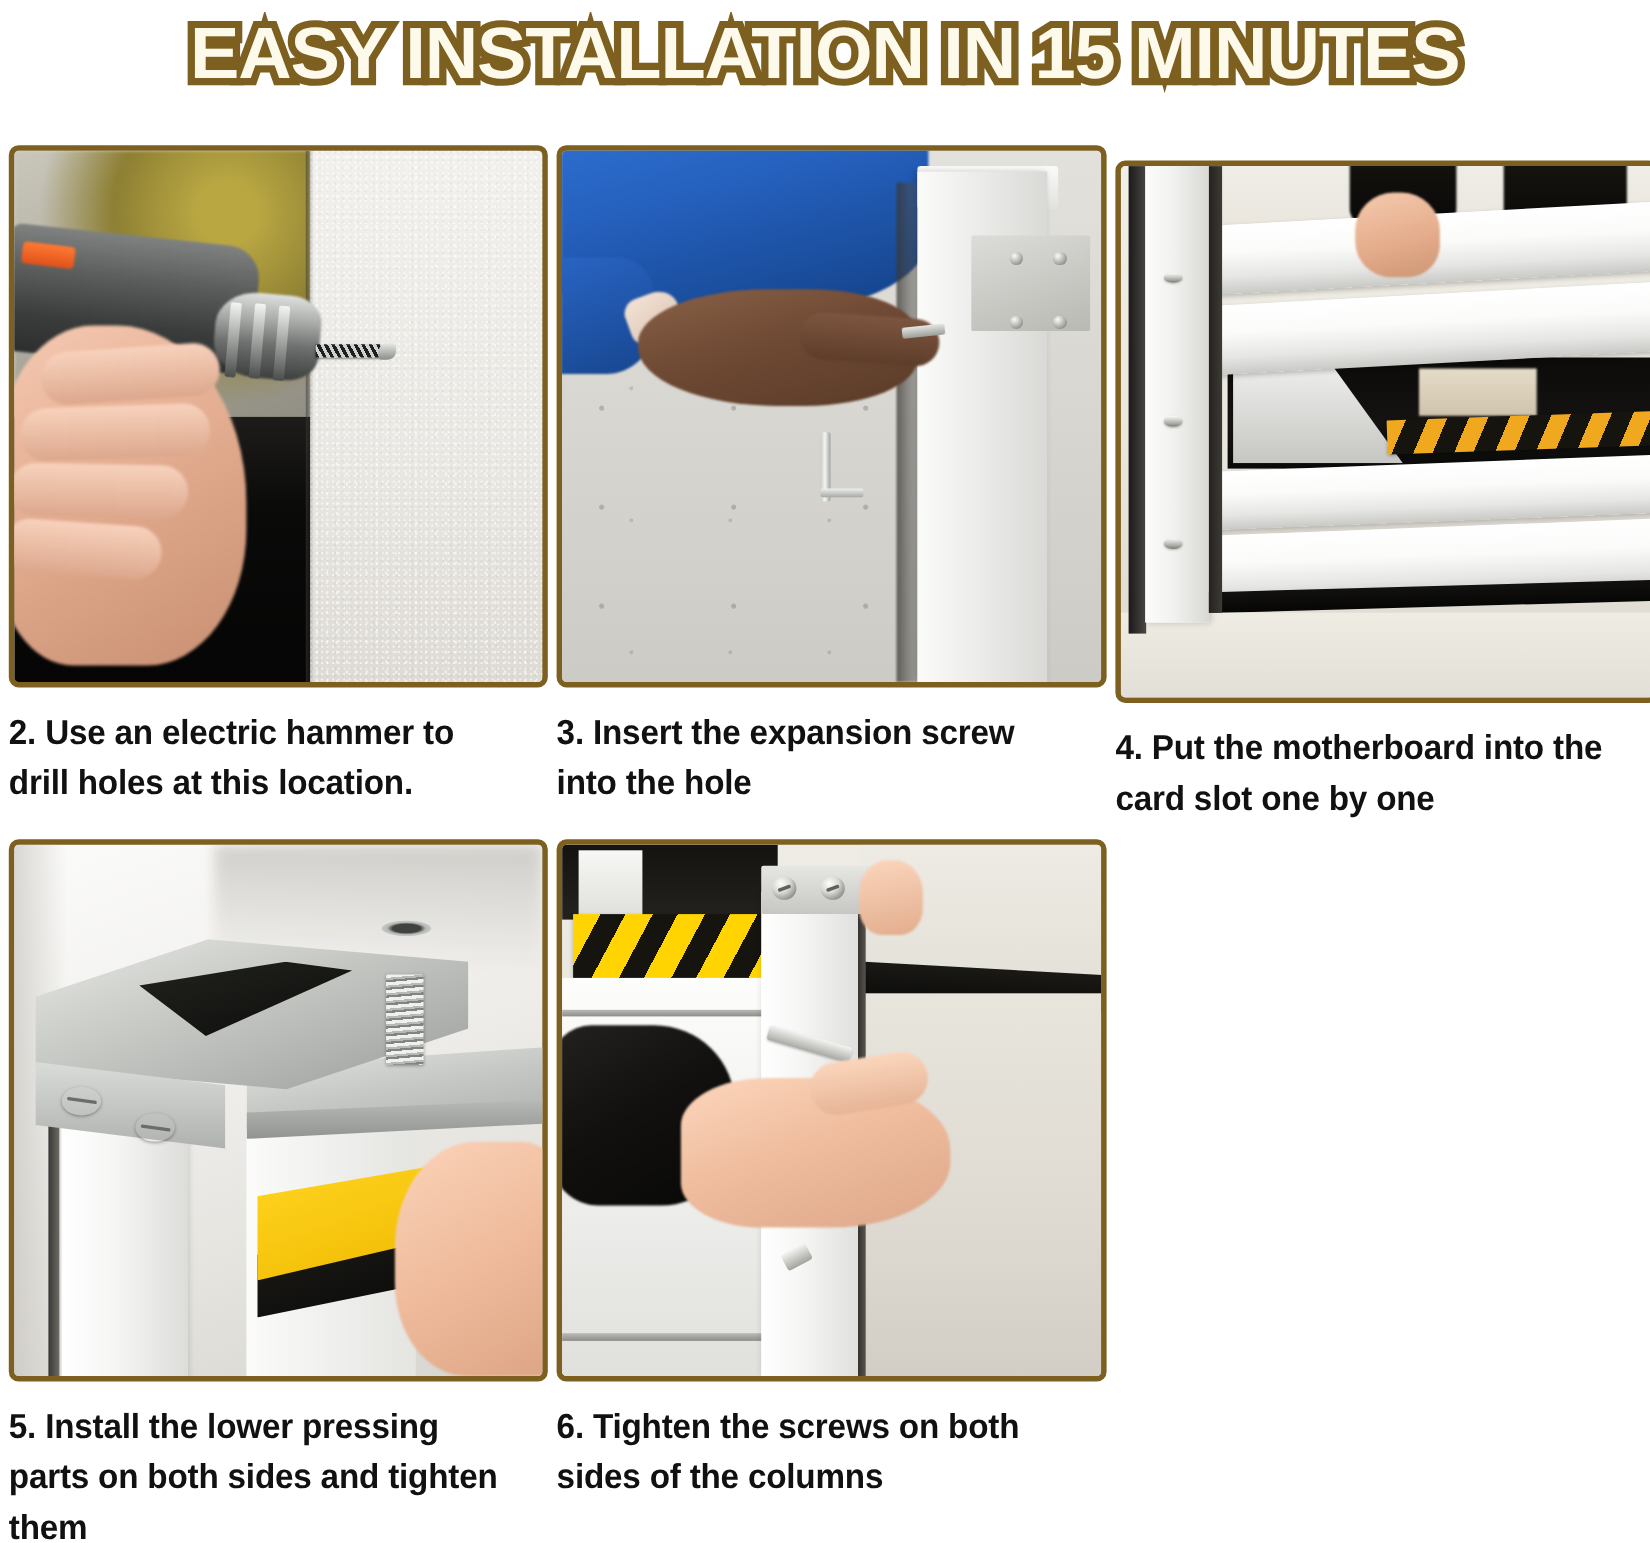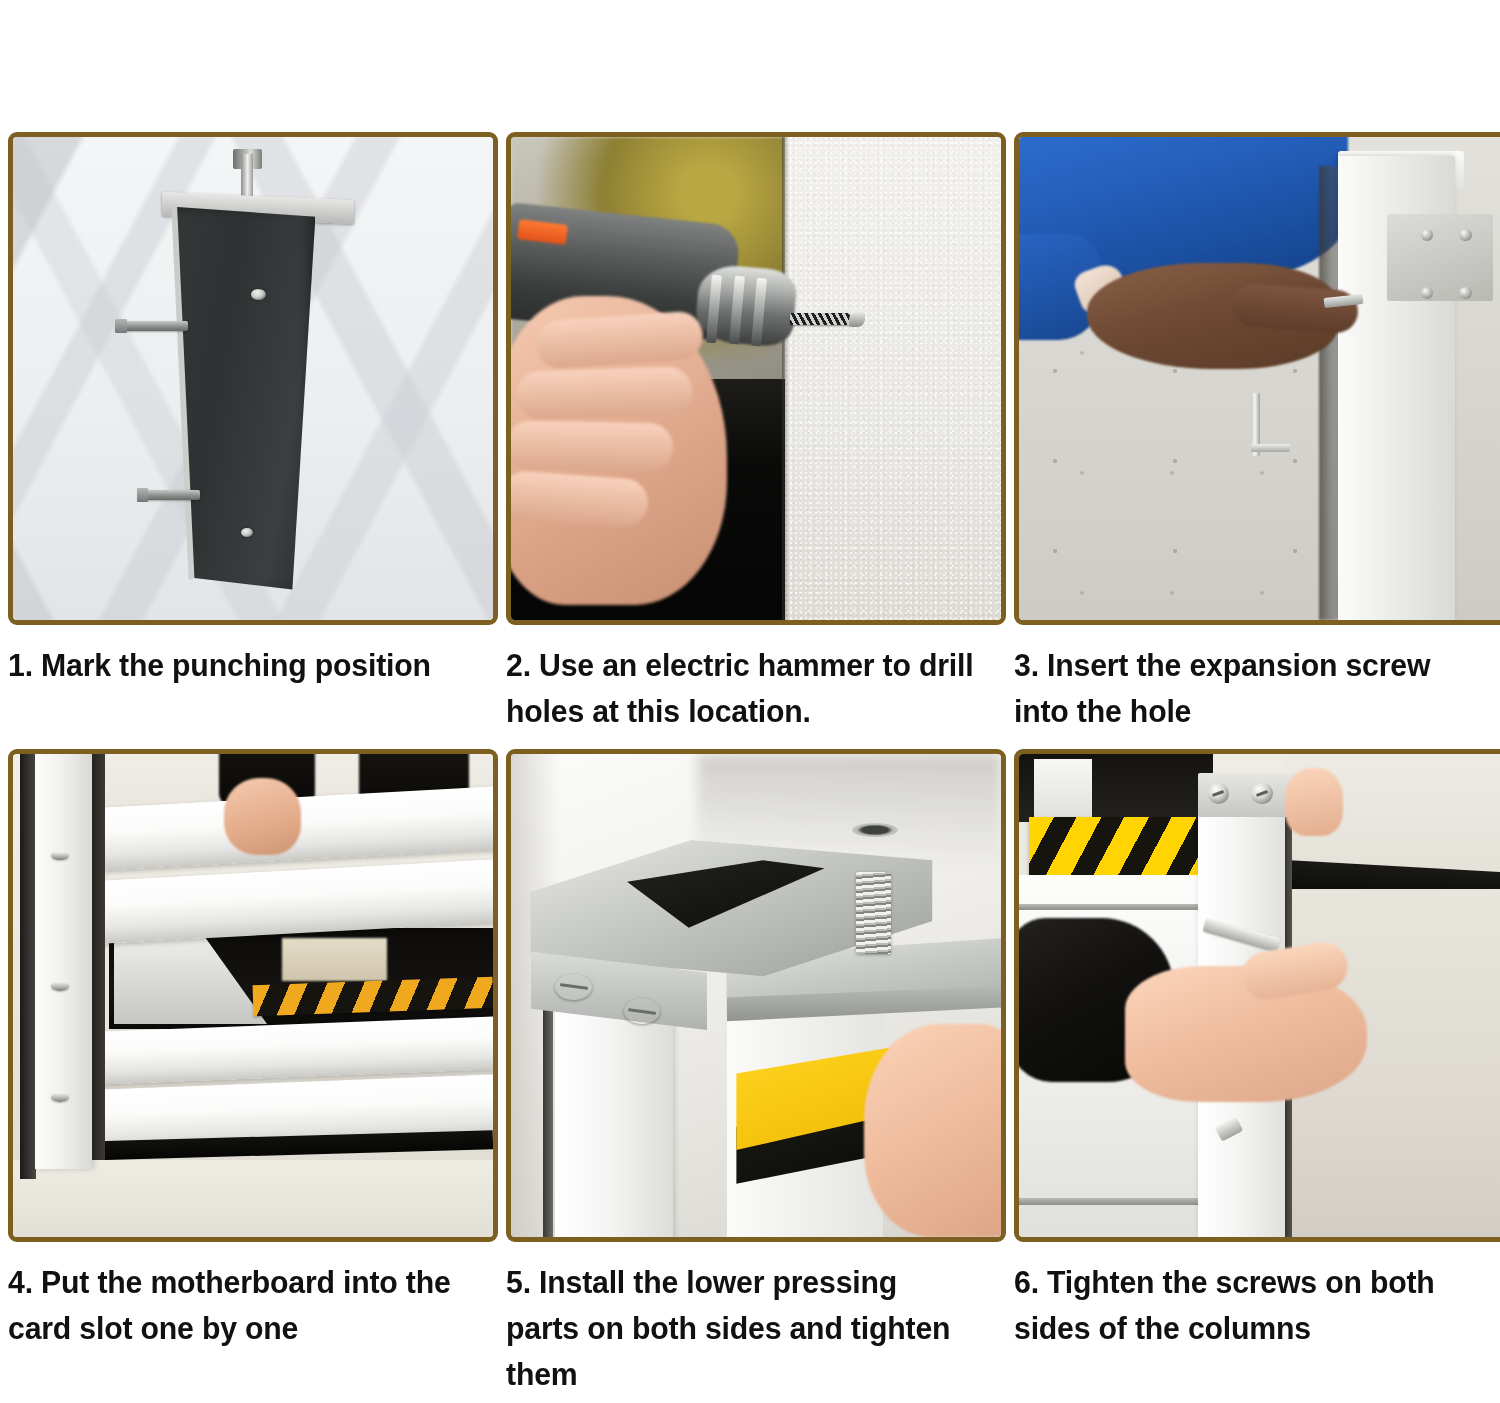--- a/index.html
+++ b/index.html
@@ -735,42 +735,26 @@
     background: linear-gradient(170deg,#fbd6bd,#e3ad8d);
     border-radius: 44% 44% 36% 36%;
     filter: blur(.9px);
   }
 </style>
 </head>
 <body>
 
 <div class="page">
 
+  <div class="title-bar">
+    <div class="title-text">EASY INSTALLATION IN 15 MINUTES</div>
+  </div>
 
   <div class="grid">
 
-    <div class="step">
-      <div class="photo-frame">
-        <div class="photo">
-          <div class="ph1-bg"></div>
-          <div class="ph1-studcap"></div>
-          <div class="ph1-stud"></div>
-          <div class="ph1-top"></div>
-          <div class="ph1-edge"></div>
-          <div class="ph1-body"></div>
-          <div class="ph1-hole a"></div>
-          <div class="ph1-hole b"></div>
-          <div class="ph1-bolt b1"></div>
-          <div class="ph1-bolt-head h1"></div>
-          <div class="ph1-bolt b2"></div>
-          <div class="ph1-bolt-head h2"></div>
-        </div>
-      </div>
-      <div class="caption cond">1. Mark the punching position</div>
-    </div>
 
     <div class="step">
       <div class="photo-frame">
         <div class="photo">
           <div class="ph2-upperbg"></div>
           <div class="ph2-lowerbg"></div>
           <div class="ph2-wall"></div>
           <div class="ph2-wall-edge"></div>
           <div class="ph2-drillbody"></div>
           <div class="ph2-drillorange"></div>

